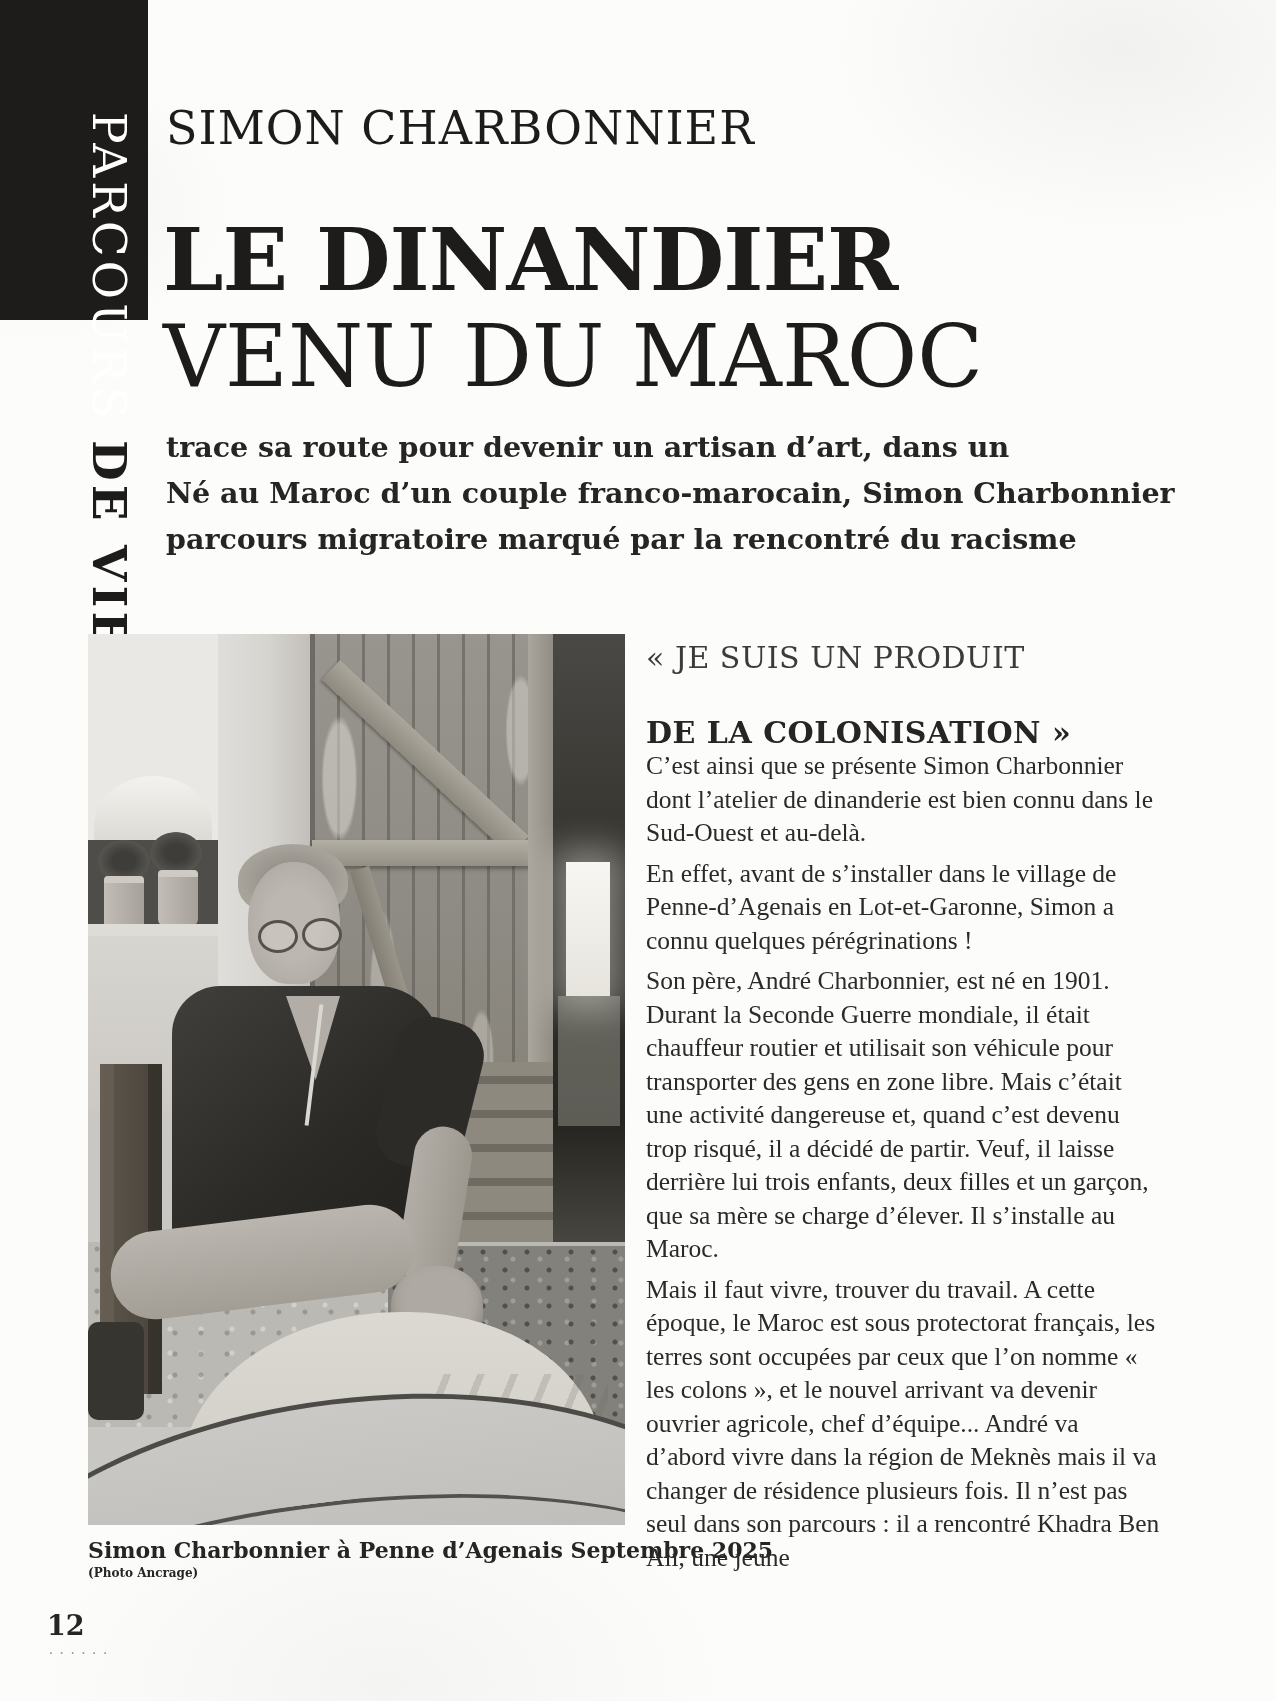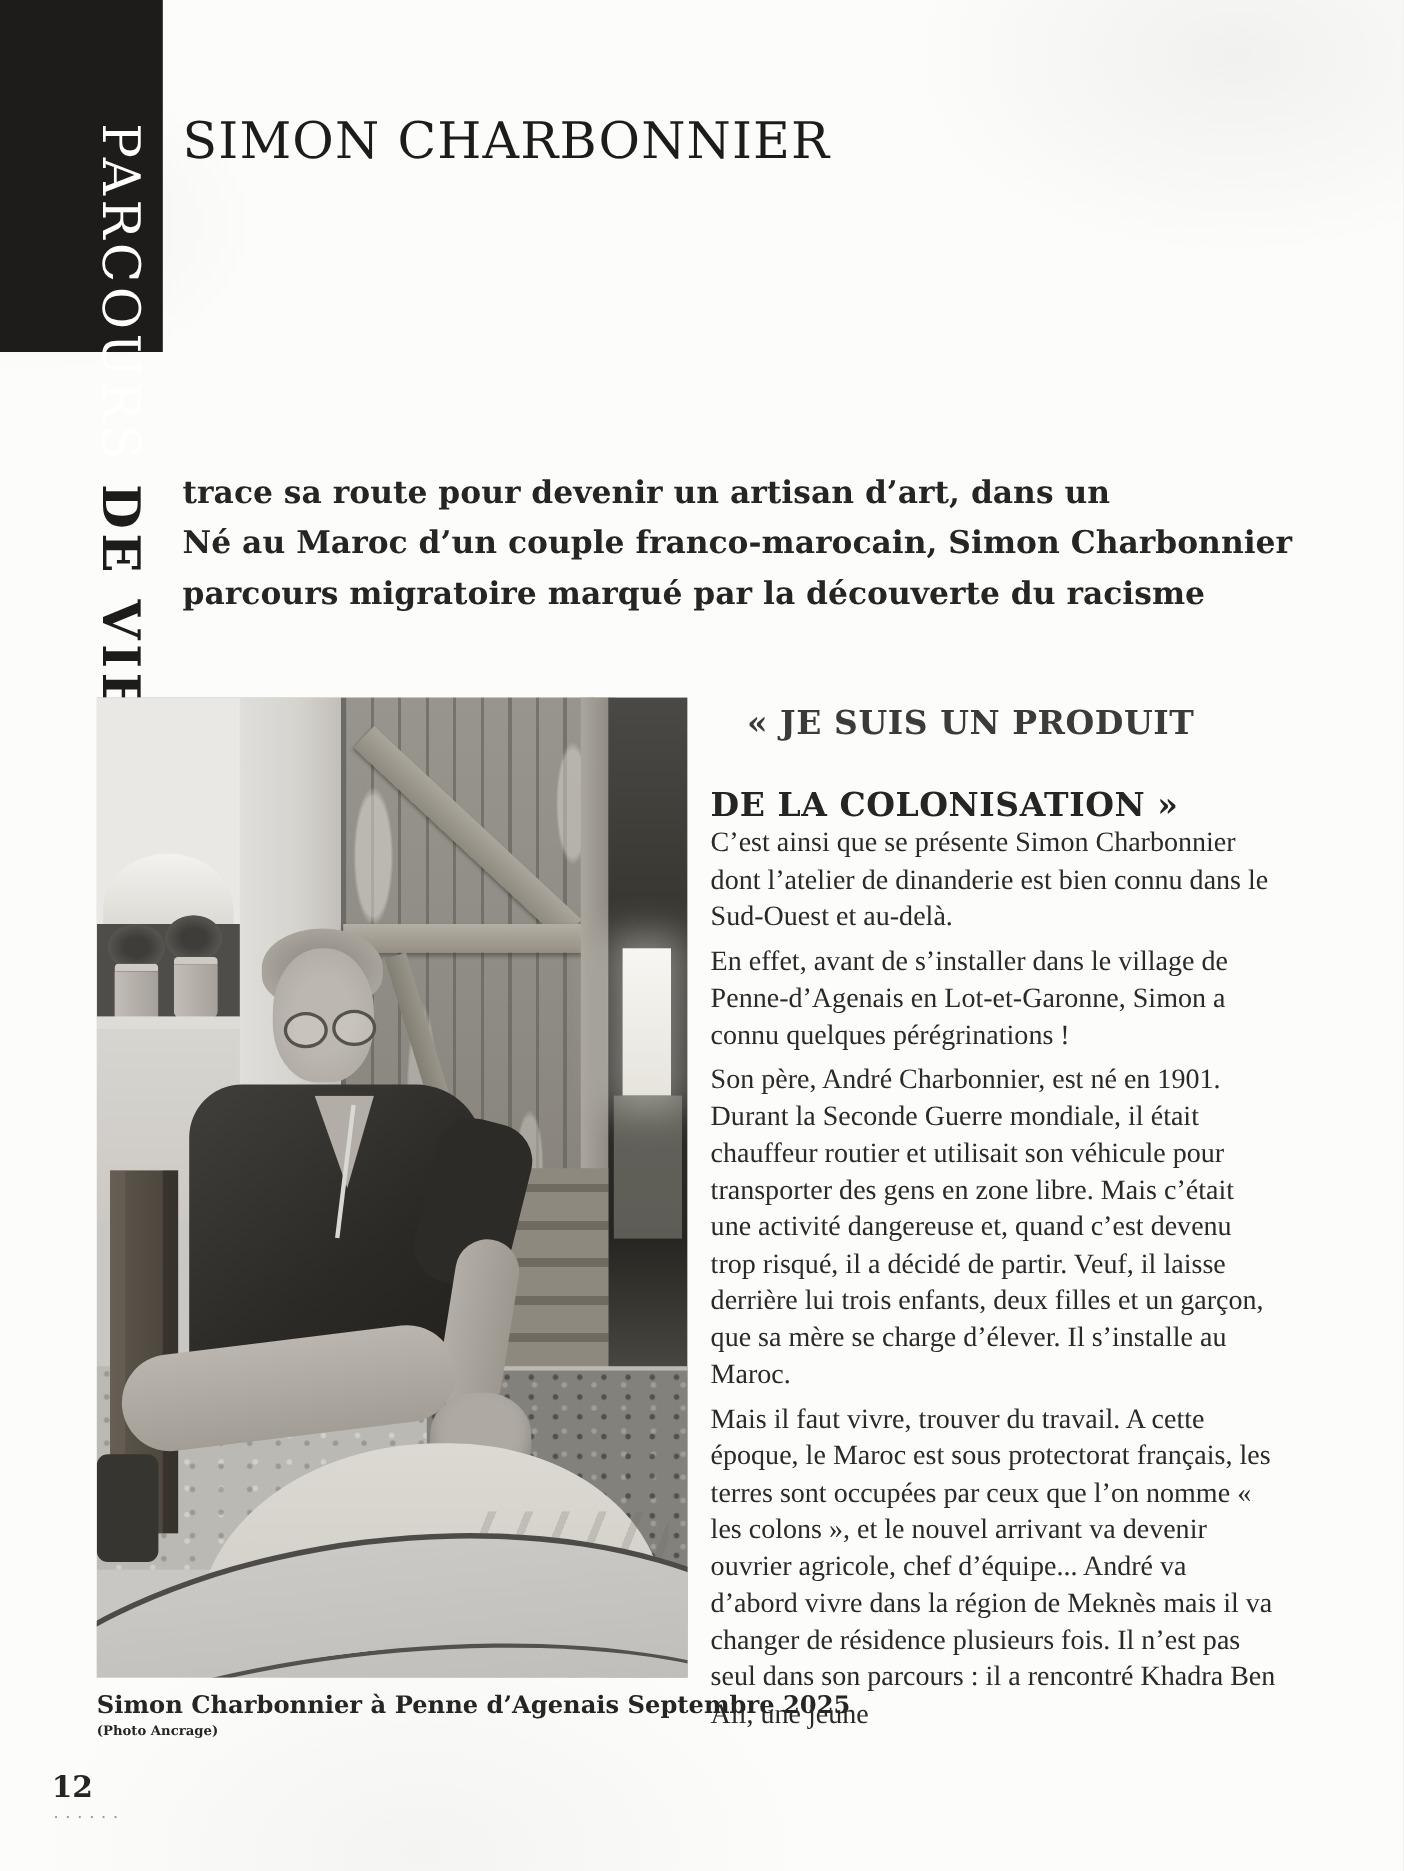--- a/index.html
+++ b/index.html
@@ -144,44 +144,48 @@
     background:linear-gradient(180deg,#cac9c5 0,#b8b7b3 60%);
     border:5px solid #4c4b47; border-radius:50%; transform:rotate(-7deg); }
   .ph-table-line { left:-60px; top:96px; width:900px; height:330px; border-radius:50%;
     border-top:4px solid rgba(62,61,57,.85); background:rgba(0,0,0,0); }
   
   .caption { position:absolute; left:88px; top:1537px; white-space:nowrap; }
   .caption-main { font-size:22px; font-weight:700; color:#262523; }
   .caption-credit { font-size:12px; font-weight:700; color:#262523; margin-top:3px; }
   
   .column { position:absolute; left:646px; top:641px; width:517px; }
-  .subhead1 { font-size:30px; font-weight:700; letter-spacing:.5px; color:#3c3b38; line-height:33px;margin-left:33px; }
+  .subhead1 { font-size:30px; font-weight:400; letter-spacing:.5px; color:#3c3b38; line-height:33px; }
   .subhead2 { font-size:30px; font-weight:700; letter-spacing:.5px; color:#262523; line-height:33px;margin-top:42px; }
   .body-text { font-family:"Liberation Serif", serif; }
   .body-text p { margin:0 0 7px 0; font-size:25.5px; line-height:33.5px; color:#2b2a28; }
   
   .page-number { position:absolute; left:47px; top:1610px; font-size:27px; font-weight:700; color:#262523; }
   .page-dots { position:absolute; left:47px; top:1645px; font-size:13px; letter-spacing:3px; color:#9a9996; font-family:"DejaVu Sans Mono", monospace; }
 </style>
 </head>
 <body>
 
 <div class="page">
   <div class="bg-tiles"></div>
 
   <div class="side-bar"></div>
   <div class="vertical-label">
     <span class="vl-primary">PARCOURS</span><span class="vl-secondary">DE VIE</span>
   </div>
 
   <div class="kicker">SIMON CHARBONNIER</div>
+  <div class="title">
+    <div class="title-line1">LE DINANDIER</div>
+    <div class="title-line2">VENU DU MAROC</div>
+  </div>
   <div class="lede">
     <div>trace sa route  pour devenir un artisan d’art, dans un</div>
     <div>Né au Maroc d’un couple franco-marocain, Simon Charbonnier</div>
-    <div>parcours migratoire marqué par la découverte du racisme</div>
+    <div>parcours migratoire marqué par la rencontré du racisme</div>
   </div>
 
   <div class="photo" role="img" aria-label="Photo en noir et blanc : Simon Charbonnier assis devant une vieille porte en bois, portant un polo sombre zippé et des lunettes">
     <div class="ph-sky"></div>
     <div class="ph-foliage"></div>
     <div class="ph-tent"></div>
     <div class="ph-window"></div>
     <div class="ph-plant p1"></div>
     <div class="ph-plant p2"></div>
     <div class="ph-pot p1"></div>

